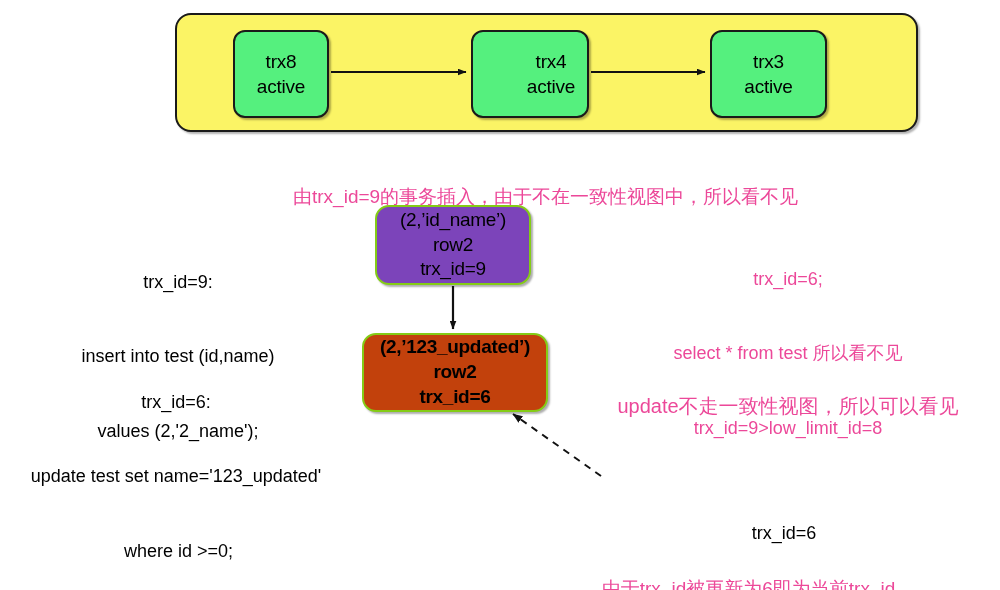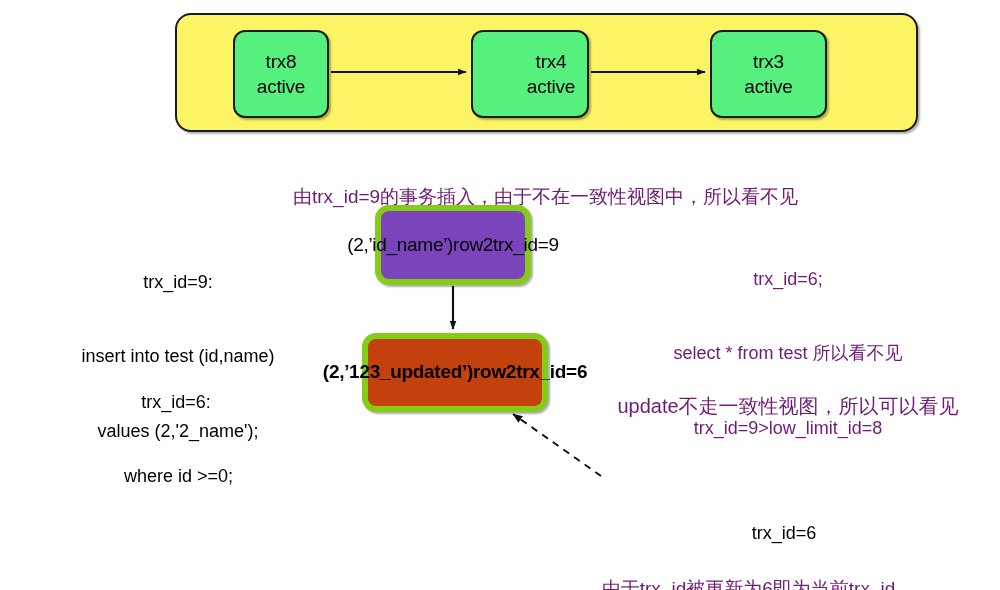--- a/index.html
+++ b/index.html
@@ -50,26 +50,26 @@
     justify-content: center;
     font-size: 19px;
     line-height: 1.32;
     letter-spacing: -0.2px;
   }
   .trx-box span { display: block; }
 
   
   .row-box {
     position: absolute;
-    border: 6px solid #84cc16;
+    border: 2px solid #84cc16;
     border-radius: 14px;
     box-sizing: border-box;
     box-shadow: 2px 2px 2px rgba(0,0,0,0.32);
     display: flex;
-    flex-direction: row;
+    flex-direction: column;
     align-items: center;
     justify-content: center;
     font-size: 19px;
     line-height: 1.30;
     letter-spacing: -0.3px;
   }
   .row-box span { display: block; white-space: nowrap; }
 
   .row-box.purple {
     background: #7c44ba;
@@ -82,21 +82,21 @@
   }
 
   
   .note {
     position: absolute;
     font-size: 18px;
     line-height: 1.38;
     white-space: pre;
   }
   .note.black  { color: #000000; }
-  .note.purple { color: #701a75; }
+  .note.purple { color: #ec4899; }
   .note.center { text-align: center; }
   .note.left   { text-align: center; }
 
   svg.overlay {
     position: absolute;
     left: 0; top: 0;
     width: 1000px;
     height: 590px;
     pointer-events: none;
     overflow: visible;
@@ -130,20 +130,21 @@
   </div>
 
   <div class="note black center" style="left:8px; top:212px; width:340px;">
     <div>trx_id=9:</div>
     <div>insert into test (id,name)</div>
     <div>values (2,'2_name');</div>
   </div>
 
   <div class="note black center" style="left:2px; top:332px; width:348px;">
     <div>trx_id=6:</div>
+    <div>update test set name='123_updated'</div>
     <div> where id &gt;=0;</div>
   </div>
 
   <div class="row-box purple" style="left:375px; top:197px; width:156px; height:80px;">
     <span>(2,’id_name’)</span>
     <span>row2</span>
     <span>trx_id=9</span>
   </div>
 
   <div class="row-box green" style="left:362px; top:325px; width:186px; height:79px;">

